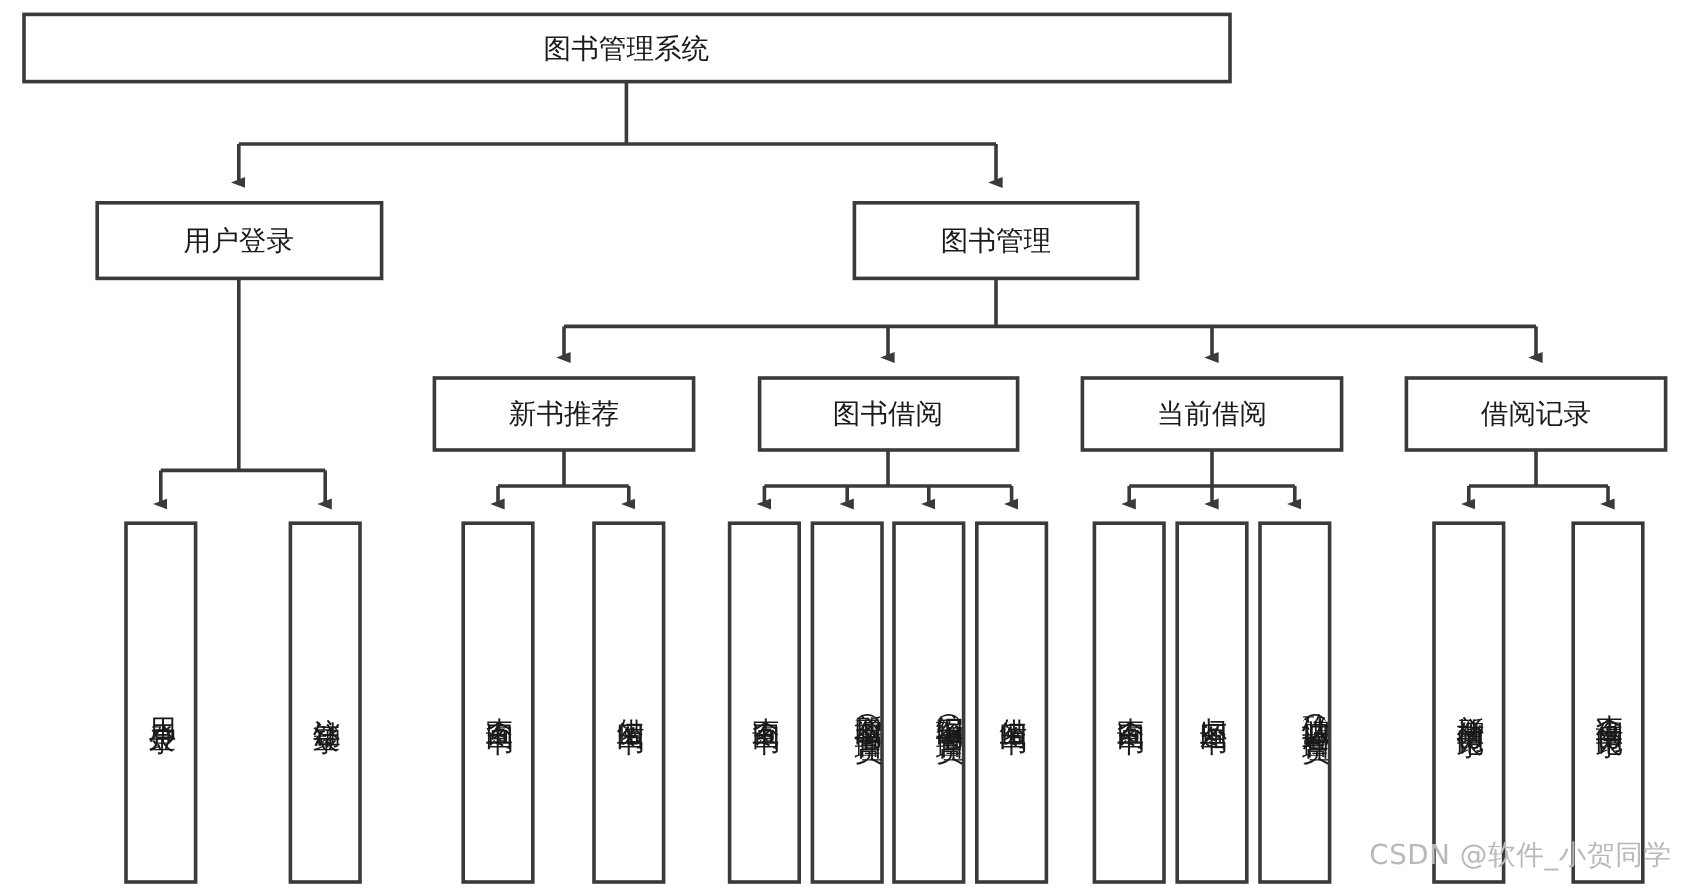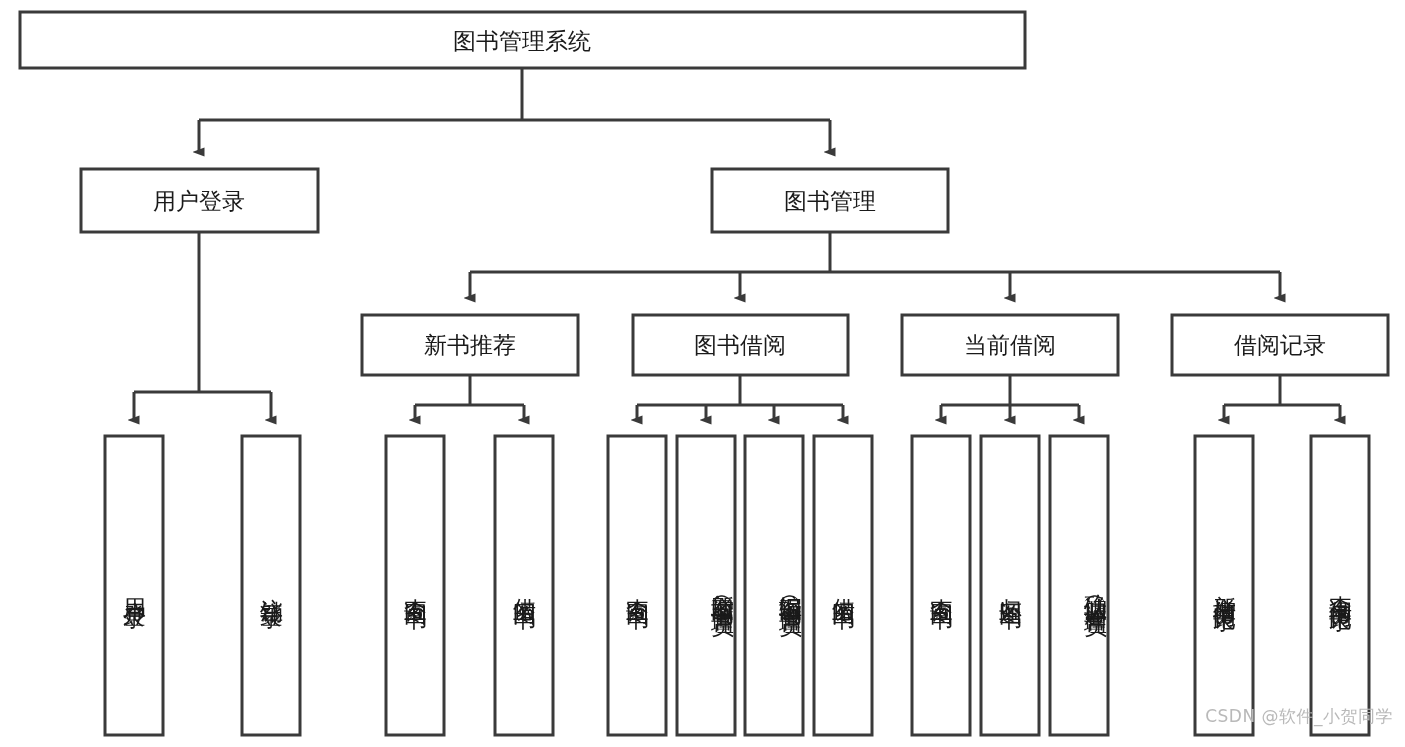--- a/index.html
+++ b/index.html
@@ -65,21 +65,21 @@
     pointer-events: none;
   }
   .leaf-label.centered {
     align-items: center;
   }
   .watermark {
     position: absolute;
     right: 12px;
     bottom: 6px;
     font-family: "DejaVu Sans", "Liberation Sans", sans-serif;
-    font-size: 17px;
+    font-size: 23px;
     color: #b9b9b9;
     white-space: nowrap;
     letter-spacing: 0.5px;
   }
 </style>
 </head>
 <body>
 
 <div id="diagram-root">
 

